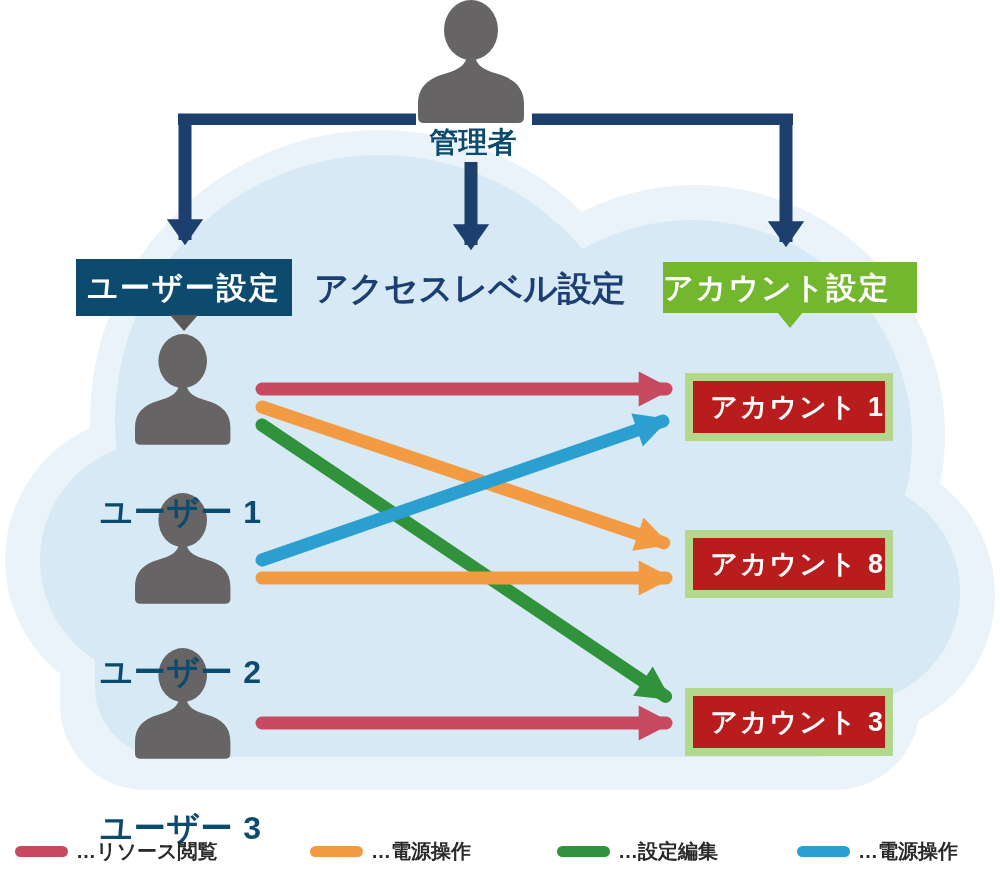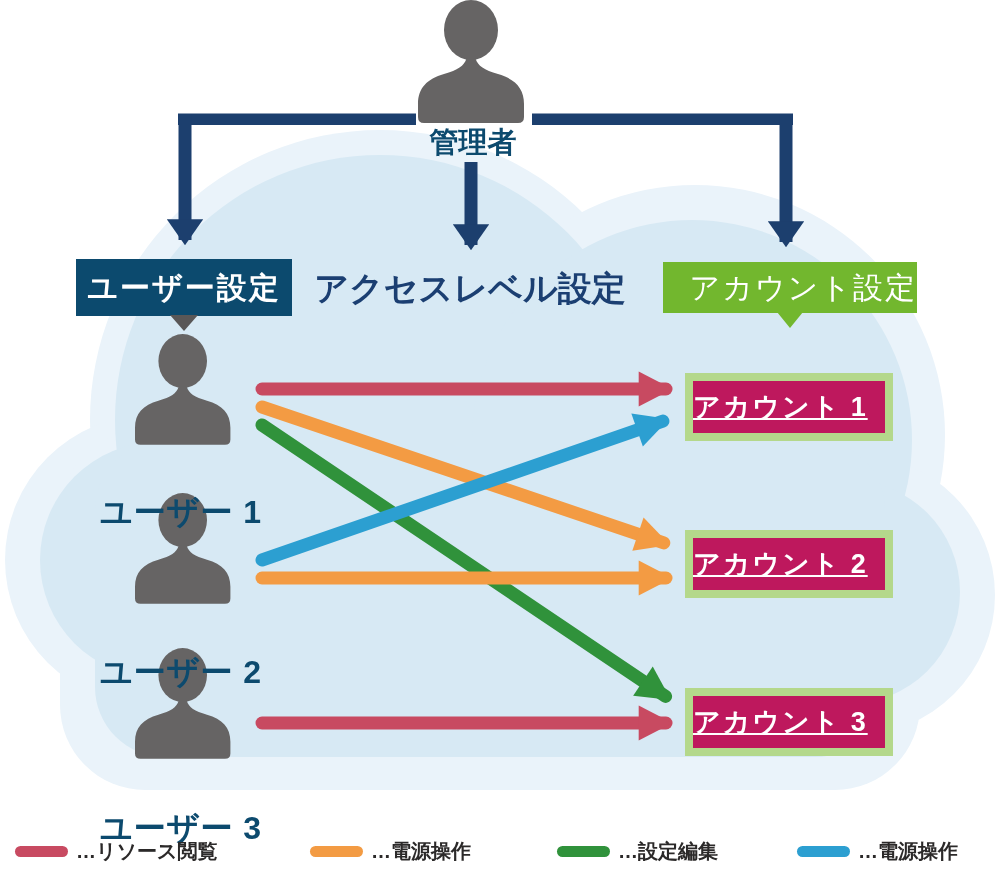--- a/index.html
+++ b/index.html
@@ -20,37 +20,37 @@
   .gray-box::after{
     content:"";position:absolute;left:50%;bottom:-15px;transform:translateX(-50%);
     border-left:14px solid transparent;border-right:14px solid transparent;border-top:16px solid #595757;
   }
   .navy-heading{
     left:300px;top:266px;width:340px;font-size:34px;font-weight:800;color:#1b3f72;
     text-align:center;white-space:nowrap;
   }
   .green-box{
     left:663px;top:262px;width:254px;height:51px;background:#72b72e;color:#ffffff;
-    font-size:30px;font-weight:normal;text-align:right;line-height:51px;letter-spacing:2px;
+    font-size:30px;font-weight:bold;text-align:left;line-height:51px;letter-spacing:2px;
   }
   .green-box::after{
     content:"";position:absolute;left:50%;bottom:-15px;transform:translateX(-50%);
     border-left:13px solid transparent;border-right:13px solid transparent;border-top:16px solid #72b72e;
   }
   
   .user-lbl{width:176px;left:93px;font-size:32px;letter-spacing:1px;margin-top:43px;}
   .user-lbl.u1{top:448px;} .user-lbl.u2{top:608px;} .user-lbl.u3{top:764px;}
   
   .acct{
     left:685px;width:208px;height:68px;background:#b4d88b;padding:8px;box-sizing:border-box;
   }
   .acct.a1{top:373px;} .acct.a2{top:530px;} .acct.a3{top:688px;}
   .acct .inner{
-    width:100%;height:52px;background:#be185d;color:#ffffff;font-size:27px;font-weight:bold;
-    text-align:left;line-height:52px;letter-spacing:2px;text-decoration:underline;
+    width:100%;height:52px;background:#b91c1c;color:#ffffff;font-size:27px;font-weight:bold;
+    text-align:right;line-height:52px;letter-spacing:2px;
   }
   
   .legend-item{position:absolute;top:836px;display:flex;align-items:center;height:30px;}
   .swatch{width:53px;height:11px;border-radius:6px;margin-right:8px;flex:0 0 auto;}
   .sw-crimson{background:#c84a61;} .sw-orange{background:#f39b43;}
   .sw-green{background:#30923b;} .sw-blue{background:#2c9fd1;}
   .legend-item .txt{font-size:20px;font-weight:600;color:#2b2929;white-space:nowrap;}
   .li-1{left:15px;} .li-2{left:310px;} .li-3{left:557px;} .li-4{left:797px;}
 </style>
 </head>
@@ -131,21 +131,21 @@
   <div class="abs green-box">アカウント設定</div>
 
   <div class="abs lbl user-lbl u1">ユーザー 1</div>
   <div class="abs lbl user-lbl u2">ユーザー 2</div>
   <div class="abs lbl user-lbl u3">ユーザー 3</div>
 
   <div class="abs acct a1">
     <div class="inner">アカウント 1</div>
   </div>
   <div class="abs acct a2">
-    <div class="inner">アカウント 2</div>
+    <div class="inner">アカウント 8</div>
   </div>
   <div class="abs acct a3">
     <div class="inner">アカウント 3</div>
   </div>
 
   <div class="legend-item li-1">
     <span class="swatch sw-crimson"></span>
     <span class="txt">…リソース閲覧</span>
   </div>
   <div class="legend-item li-2">

